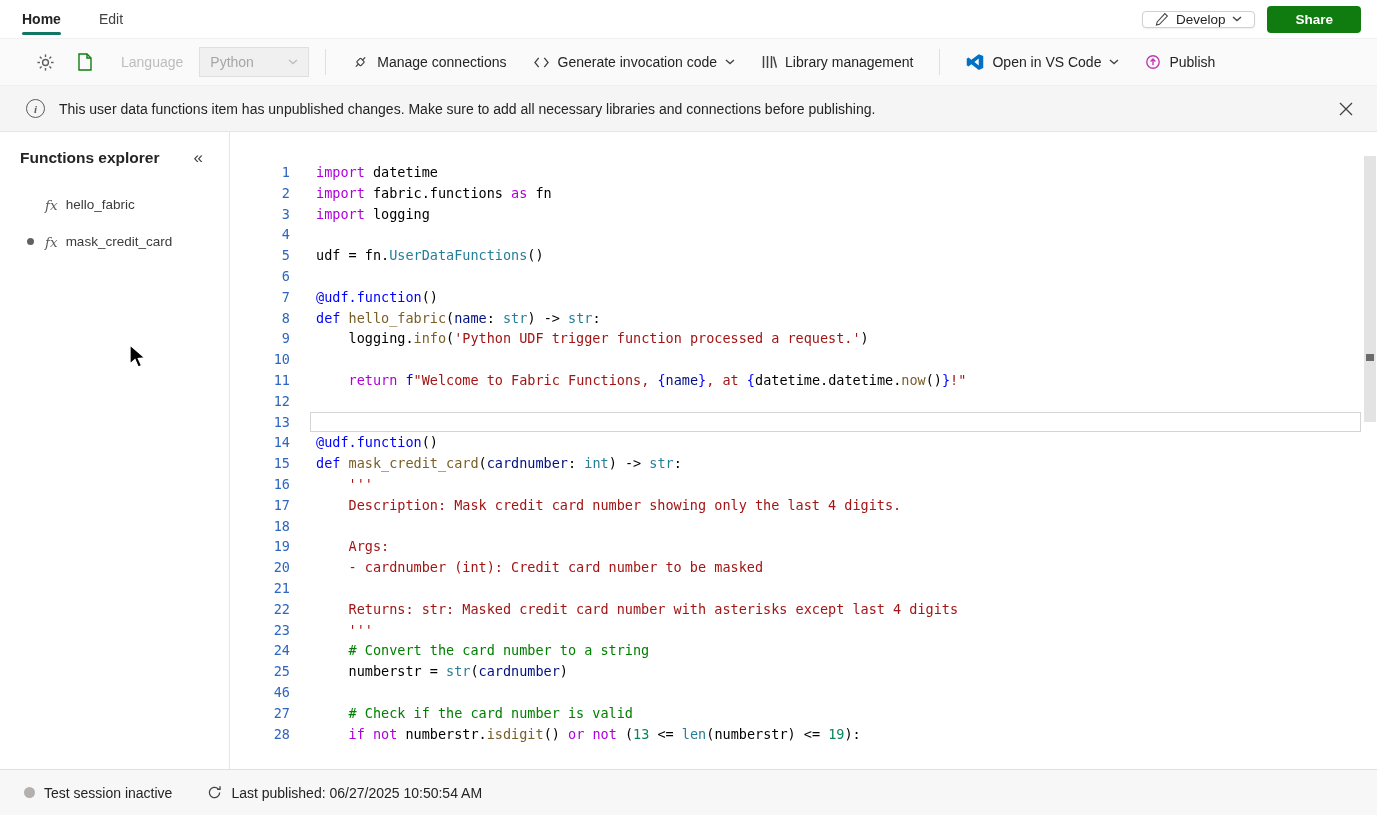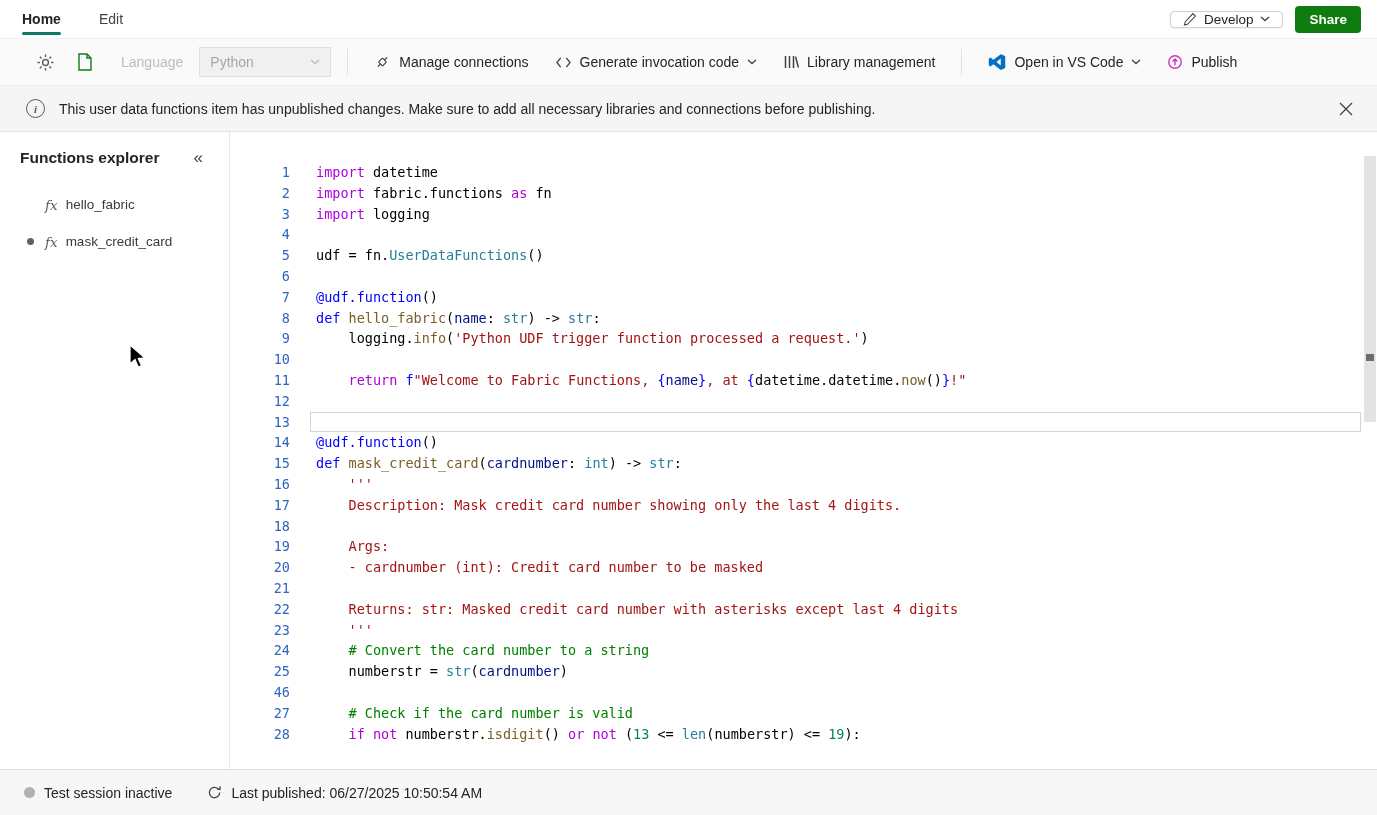--- a/index.html
+++ b/index.html
@@ -8,28 +8,28 @@
   .app { position: relative; width: 1377px; height: 815px; display: flex; flex-direction: column; background: #fff; }
 
   
   .topbar { height: 38px; flex: none; display: flex; align-items: center; justify-content: space-between; padding: 0 16px 0 22px; background: #fff; }
   .tabs { display: flex; gap: 38px; height: 100%; }
   .tab { position: relative; display: flex; align-items: center; height: 100%; cursor: pointer; color: #424242; }
   .tab.active { font-weight: 700; color: #242424; }
   .tab.active::after { content: ""; position: absolute; left: 0; right: 0; bottom: 3px; height: 3px; border-radius: 2px; background: var(--accent, #117865); }
   .topbar-right { display: flex; align-items: center; gap: 12px; }
   .develop-btn { display: flex; align-items: center; gap: 7px; background: #fff; border: 1px solid #d1d1d1; border-radius: 4px; padding: 0 12px; font-size: 13.5px; color: #242424; box-shadow: 0 1px 2px rgba(0,0,0,.07); cursor: pointer; font-family: inherit; }
-  .share-btn { background: var(--share, #107c10); color: #fff; border: none; border-radius: 4px; padding: 6px 14px; font-size: 13.5px; font-weight: 600; cursor: pointer; font-family: inherit; }
+  .share-btn { background: var(--share, #107c10); color: #fff; border: none; border-radius: 4px; padding: 6px 28px; font-size: 13.5px; font-weight: 600; cursor: pointer; font-family: inherit; }
 
   
   .toolbar { height: 48px; flex: none; display: flex; align-items: center; gap: 6px; padding: 0 14px 0 28px; background: #fafafa; border-top: 1px solid #f0f0f0; border-bottom: 1px solid #f0f0f0; }
   .tb-btn { display: flex; align-items: center; gap: 8px; background: transparent; border: none; border-radius: 4px; padding: 7px 10px; font-size: 14px; color: #242424; cursor: pointer; font-family: inherit; white-space: nowrap; }
   .tb-btn.icon-only { padding: 7px 8px; }
   .lang-label { color: #bdbdbd; margin-left: 14px; margin-right: 10px; text-align: right; }
-  .lang-select { display: flex; align-items: center; justify-content: space-between; width: 132px; height: 30px; padding: 0 10px; background: #f0f0f0; border: 1px solid #e0e0e0; border-radius: 0; color: #a6a6a6; }
+  .lang-select { display: flex; align-items: center; justify-content: space-between; width: 110px; height: 30px; padding: 0 10px; background: #f0f0f0; border: 1px solid #e0e0e0; border-radius: 0; color: #a6a6a6; }
   .tb-divider { width: 1px; height: 26px; background: #e0e0e0; margin: 0 10px; flex: none; }
   .chev { flex: none; }
 
   
   .banner { height: 46px; flex: none; display: flex; align-items: center; gap: 14px; padding: 0 18px 0 26px; background: #f5f5f5; border-bottom: 1px solid #e5e5e5; }
   .info-icon { flex: none; width: 19px; height: 19px; border: 1.6px solid #5c5c5c; border-radius: 50%; display: grid; place-items: center; font-size: 11px; font-weight: 700; color: #5c5c5c; font-family: "Liberation Serif", serif; font-style: italic; }
   .banner-text { flex: 1; color: #242424; }
   .banner-close { background: transparent; border: none; cursor: pointer; padding: 6px; display: grid; place-items: center; }
 
   

